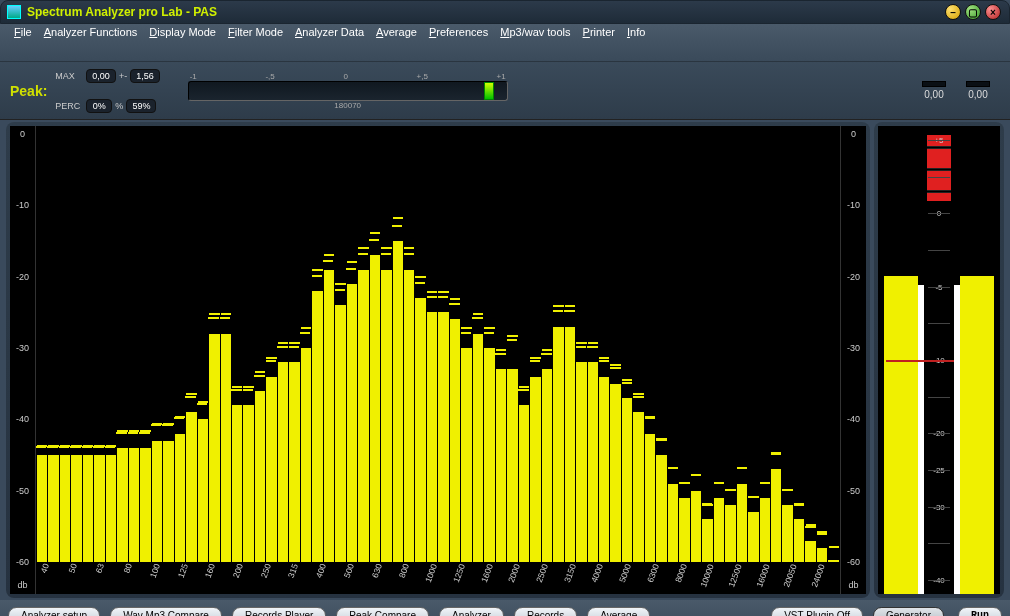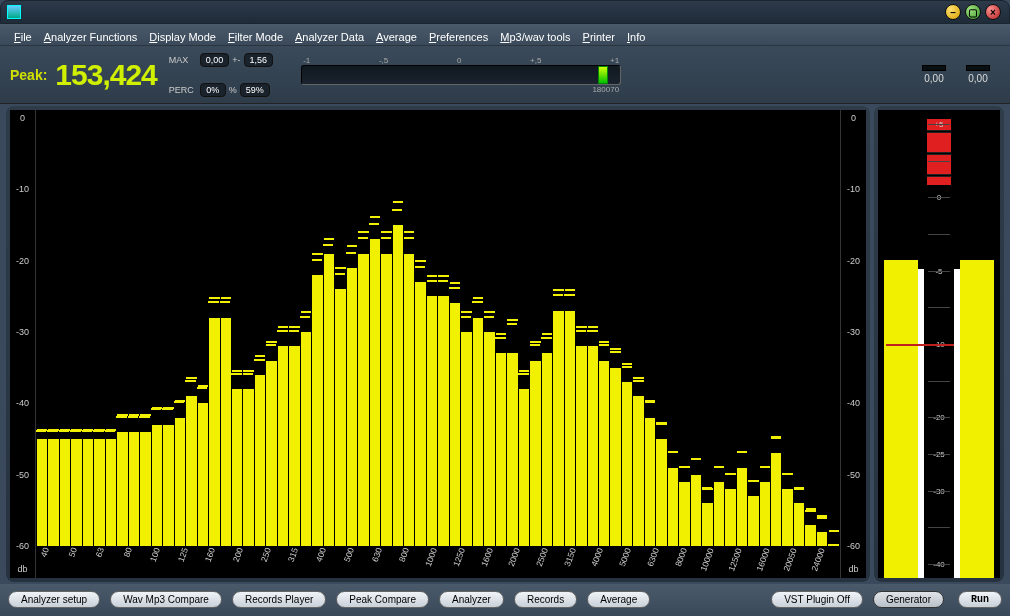--- a/index.html
+++ b/index.html
@@ -8,39 +8,39 @@
   
   .titlebar { height: 24px; background: linear-gradient(#2c3a4a,#1e2b38); display: flex; align-items: center; padding: 0 6px; border-top-left-radius: 8px; border-top-right-radius: 8px; border: 1px solid #1a2530; position: relative; }
   .titlebar .appicon { width: 14px; height: 14px; background: linear-gradient(#6cf,#0a8); margin-right: 6px; border: 1px solid #0ff; }
   .titlebar .title { font-weight: bold; color: #d0f000; font-size: 12px; }
   .titlebar .winbtns { position: absolute; right: 8px; top: 3px; display: flex; gap: 4px; }
   .winbtn { width: 16px; height: 16px; border-radius: 50%; display: flex; align-items: center; justify-content: center; font-size: 10px; font-weight: bold; color: #000; cursor: pointer; border: 1px solid #111; }
   .winbtn.min { background: radial-gradient(circle at 30% 30%, #ffe070, #d4a000); }
   .winbtn.max { background: radial-gradient(circle at 30% 30%, #a0e080, #3a9a2a); }
   .winbtn.close { background: radial-gradient(circle at 30% 30%, #ff9090, #b02020); }
 
-  .menubar { height: 22px; background: linear-gradient(#4a5a6a,#3a4a5a); display: flex; align-items: flex-end; padding: 0 8px; border-bottom: 1px solid #2a3540; font-size: 11px; }
+  .menubar { height: 38px; background: linear-gradient(#4a5a6a,#3a4a5a); display: flex; align-items: flex-start; padding: 0 8px; border-bottom: 1px solid #2a3540; font-size: 11px; }
   .menuitem { padding: 2px 6px; cursor: pointer; }
   .menuitem .u { text-decoration: underline; }
 
   .topstrip { height: 58px; background: linear-gradient(#3a4a5a,#2e3c4a); display: flex; align-items: center; padding: 0 10px; border-bottom: 1px solid #222; }
   .peaklabel { font-size: 14px; color: #d0e000; font-weight: bold; margin-right: 8px; }
   .peakval { font-size: 30px; color: #d0f000; font-weight: bold; letter-spacing: -1px; margin-right: 12px; }
 
   .maxperc { display: flex; flex-direction: column; gap: 16px; margin-right: 22px; }
   .mrow { display: flex; align-items: center; gap: 3px; }
   .mlabel { font-size: 9px; color: #ccc; width: 28px; }
   .mval { background: #1a222c; border: 1px solid #111; border-radius: 4px; padding: 1px 5px; font-size: 9px; min-width: 26px; text-align: center; }
   .munit { font-size: 9px; color: #ccc; }
 
   .corrmeter { flex: 1; max-width: 320px; margin-left: 6px; }
   .corrtrack { position: relative; height: 20px; background: linear-gradient(#101820,#1a242e); border: 1px inset #111; border-radius: 3px; }
   .corrpointer { position: absolute; top: 0; bottom: 0; width: 10px; background: linear-gradient(#d0ff00,#00c000); border: 1px solid #080; }
   .corrticks { display: flex; justify-content: space-between; font-size: 8px; color: #aaa; padding: 0 2px; }
-  .corrticks2 { display: flex; justify-content: flex-end; font-size: 8px; color: #aaa; padding: 0 2px; }
+  .corrticks2 { display: flex; justify-content: center; font-size: 8px; color: #aaa; padding: 0 2px; }
 
   .readouts { margin-left: auto; display: flex; gap: 20px; align-items: flex-end; padding-right: 10px; }
   .ro { display: flex; flex-direction: column; align-items: center; gap: 2px; }
   .ro .bar { width: 24px; height: 6px; background: #0a0f14; border: 1px solid #000; }
   .ro .txt { font-size: 10px; color: #ddd; }
 
   .maincontent { display: flex; height: 480px; padding: 2px 6px 2px 6px; gap: 4px; }
   .spectrumwrap { flex: 1; background: linear-gradient(#2e3c4a,#263240); border-radius: 8px; padding: 4px; display: flex; }
   .spectrum { flex: 1; background: #000; position: relative; }
   .ycol { width: 26px; position: relative; background: #000; }
@@ -73,20 +73,21 @@
   .btn { background: linear-gradient(#f0f4f8,#c8d0d8); color: #000; border: 1px solid #666; border-radius: 12px; padding: 2px 12px; font-size: 10px; cursor: pointer; }
   .btn.run { font-weight: bold; margin-left: 4px; font-family: Liberation Mono, monospace; }
   .btn.fs { border-color: #333; background: linear-gradient(#e0e4e8,#b8c0c8); }
   .spacer { flex: 1; }
 </style>
 </head>
 <body>
 
 <div class="titlebar">
   <div class="appicon"></div>
+  <div class="title">Spectrum Analyzer pro Lab - PAS</div>
   <div class="winbtns">
     <div class="winbtn min">–</div>
     <div class="winbtn max">▢</div>
     <div class="winbtn close">×</div>
   </div>
 </div>
 
 <div class="menubar" id="menubar">
     <span class="menuitem"><span class="u">F</span>ile</span>
     <span class="menuitem"><span class="u">A</span>nalyzer Functions</span>
@@ -95,21 +96,20 @@
     <span class="menuitem"><span class="u">A</span>nalyzer Data</span>
     <span class="menuitem"><span class="u">A</span>verage</span>
     <span class="menuitem"><span class="u">P</span>references</span>
     <span class="menuitem"><span class="u">M</span>p3/wav tools</span>
     <span class="menuitem"><span class="u">P</span>rinter</span>
     <span class="menuitem"><span class="u">I</span>nfo</span>
   </div>
 
 <div class="topstrip">
   <span class="peaklabel">Peak:</span>
-  <span class="peakval">153,424</span>
 
   <div class="maxperc">
     <div class="mrow">
       <span class="mlabel">MAX</span>
       <span class="mval">0,00</span>
       <span class="munit">+-</span>
       <span class="mval">1,56</span>
     </div>
     <div class="mrow">
       <span class="mlabel">PERC</span>

